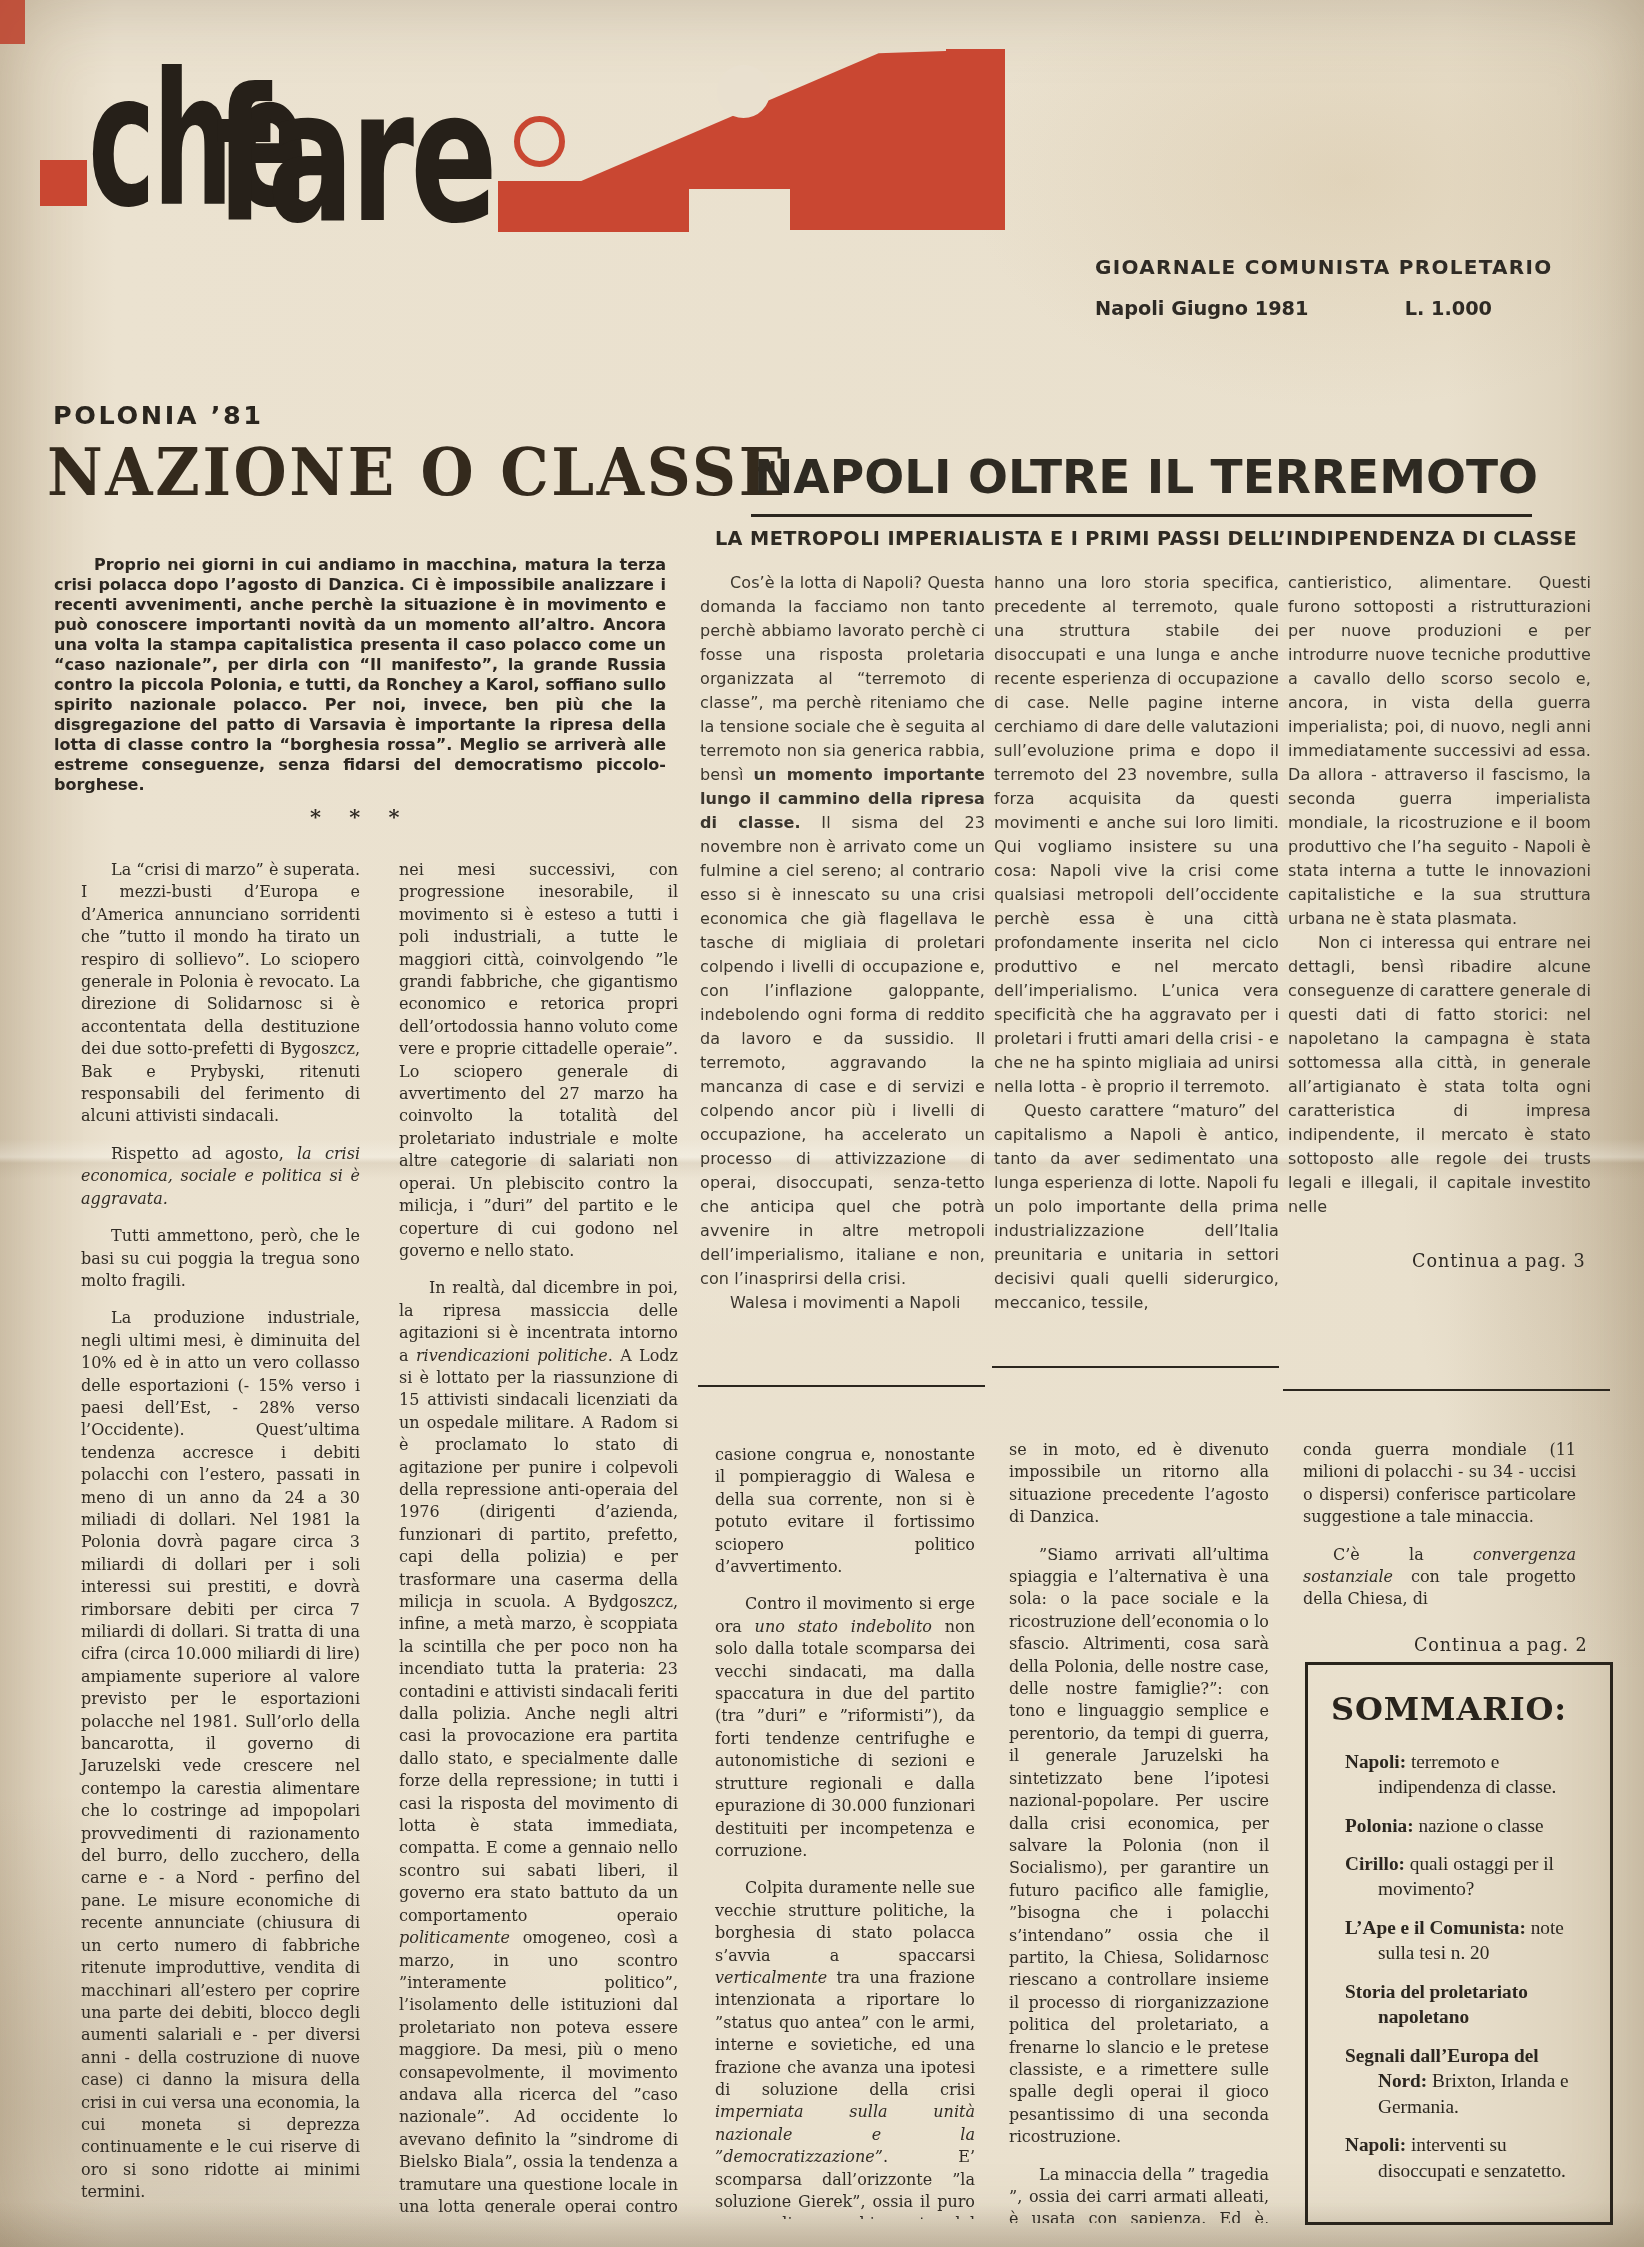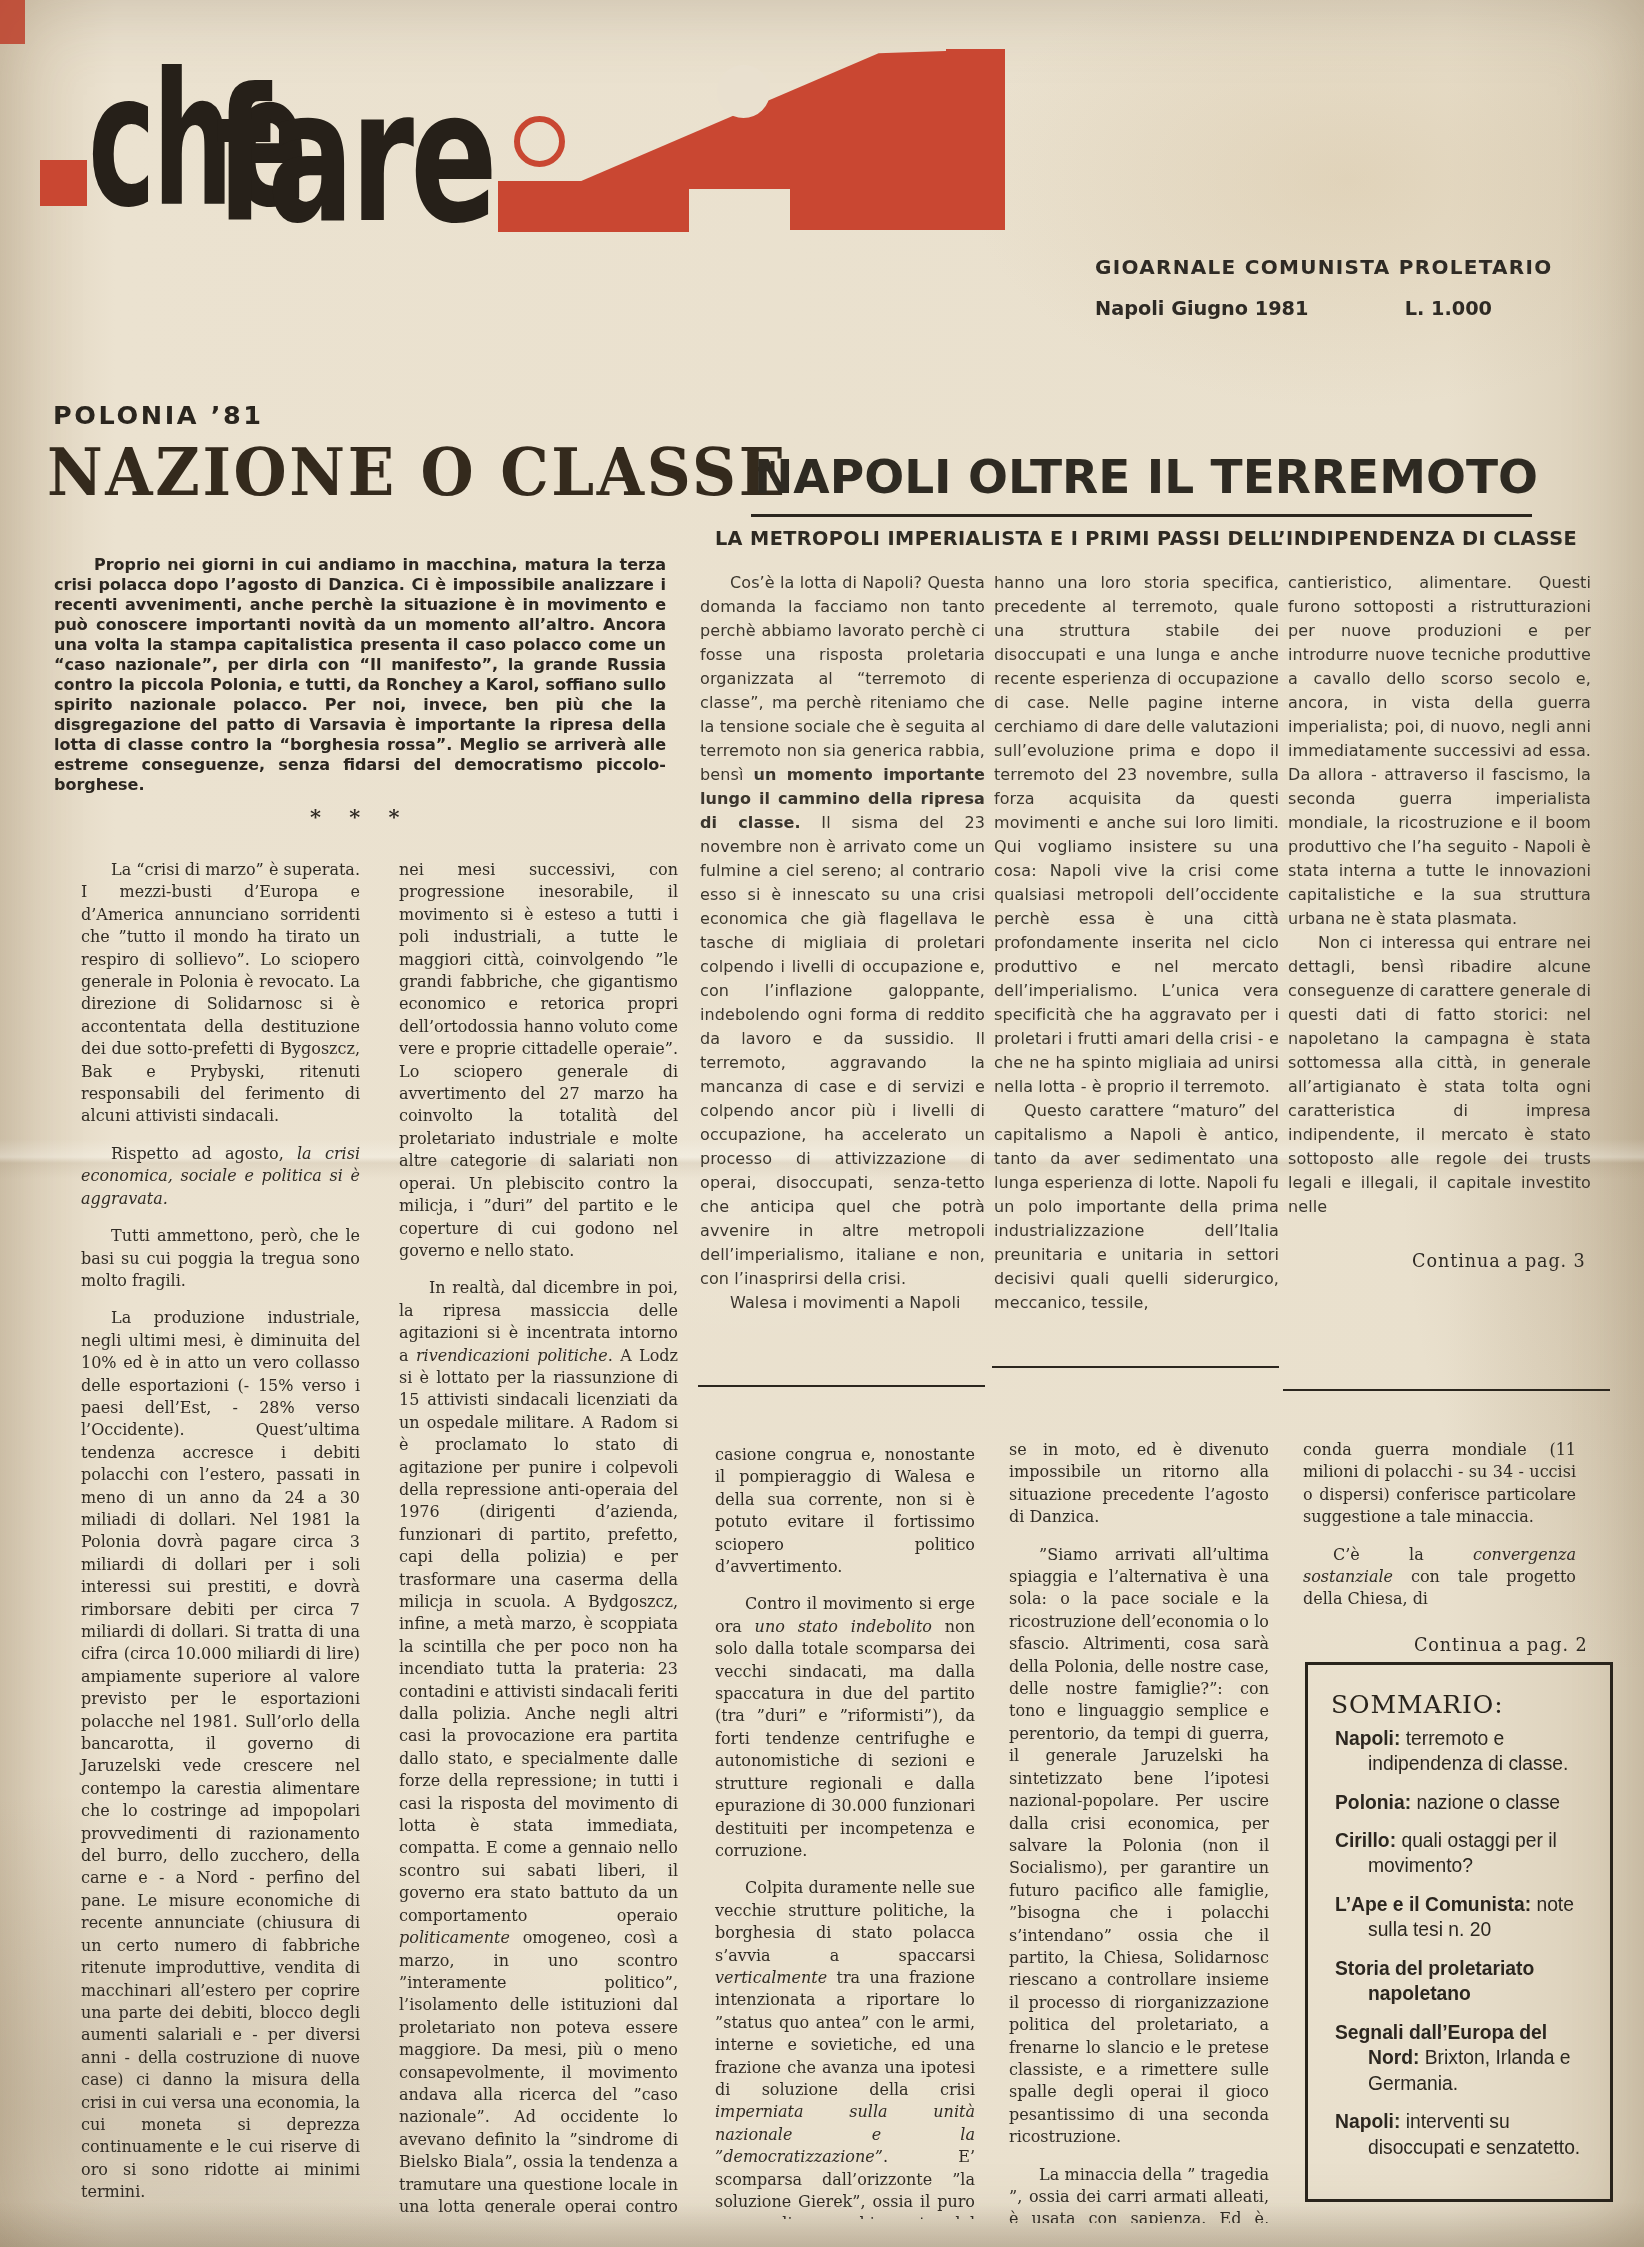--- a/index.html
+++ b/index.html
@@ -84,24 +84,24 @@
   .bot-col3{left:1288px; top:1424px; width:303px;}
 
   .continua{font-family:"DejaVu Serif",serif; font-size:17.6px;
     text-align:right; color:#2f2a24; letter-spacing:0.9px;}
   .continua3{margin-top:30px; padding-right:5.3px;}
   .continua2{margin-top:23px; padding-right:3.5px;}
 
   
   .sommario{left:1305px; top:1662px; width:308px; box-sizing:border-box;
     border:3.5px solid #29241c; padding:24.6px 19.3px 26px 23px;}
-  .som-title{font-family:"DejaVu Serif",serif; font-weight:normal; font-size:25px;
-    letter-spacing:0.9px; color:#29241c; margin:0 0 7px 0;}
-  .som-list p{font-family:Liberation Sans, sans-serif; font-size:19.3px; line-height:1.32;
-    color:#2b261f; margin:0 0 13px 4px; padding-left:33px; text-indent:-33px; text-align:left;}
+  .som-title{font-family:"DejaVu Serif",serif; font-weight:bold; font-size:32px;
+    letter-spacing:0.9px; color:#29241c; margin:0 0 21px 0;}
+  .som-list p{font-family:Liberation Serif, serif; font-size:19.3px; line-height:1.32;
+    color:#2b261f; margin:0 0 13px 14px; padding-left:33px; text-indent:-33px; text-align:left;}
 </style>
 </head>
 <body>
 
 <div class="page">
 
   <div class="abs corner-smudge"></div>
   <div class="abs crease"></div>
   <div class="abs edge-bottom"></div>
 

